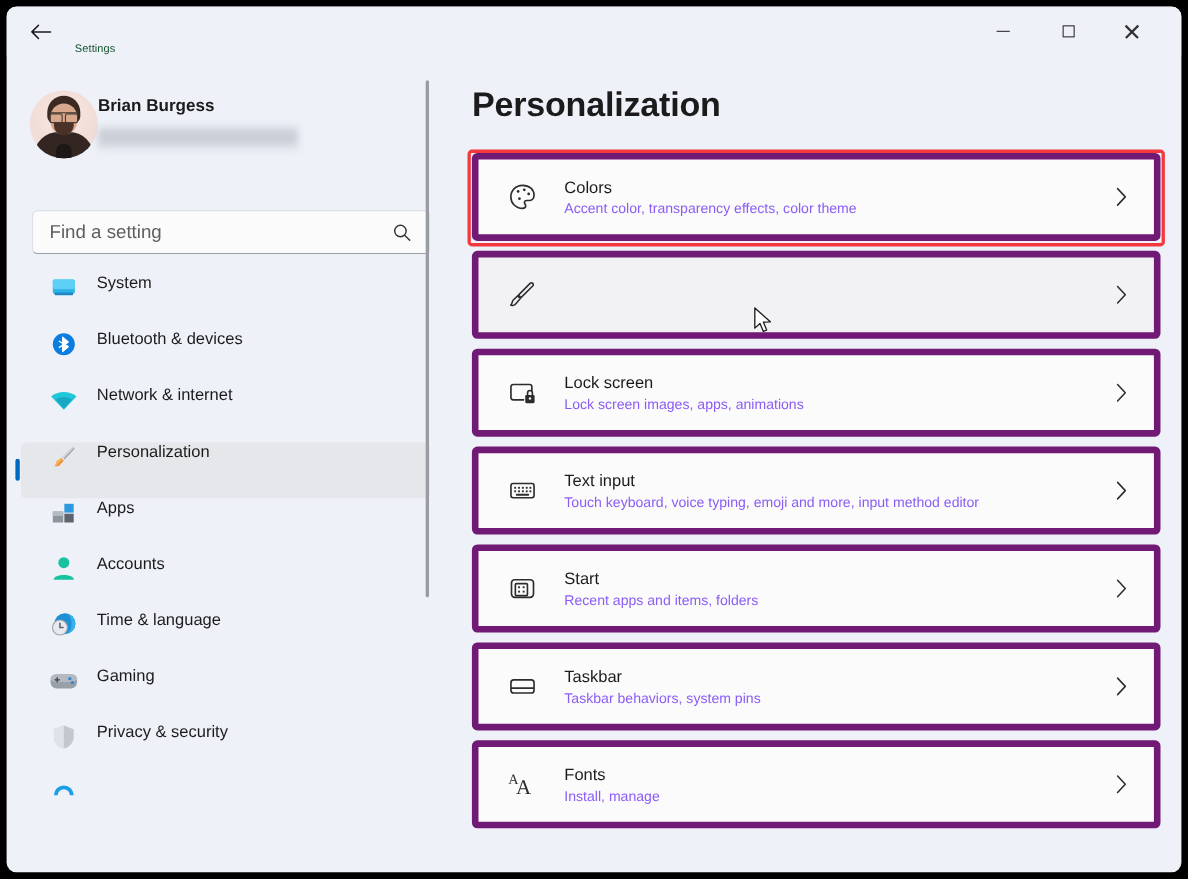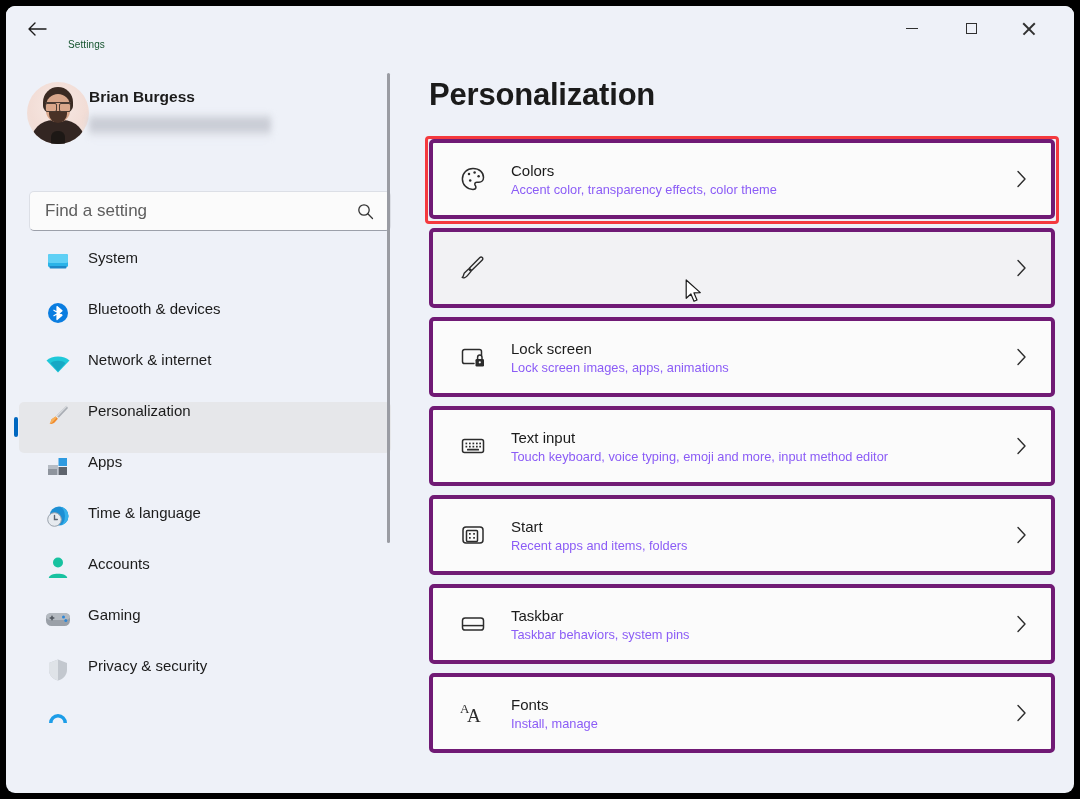--- a/index.html
+++ b/index.html
@@ -184,21 +184,21 @@
     position: absolute; left: 18px; top: 26px;
     font-size: 31px; font-weight: bold;
     color: #1b1b1b; letter-spacing: -.2px;
   }
 
   #cards { position: absolute; left: 18px; top: 88px; width: 626px; }
   .card {
     position: relative;
     width: 626px; height: 80px;
     background: #fbfbfb;
-    border: 4px solid #701a75;
+    border: 6px solid #701a75;
     border-radius: 5px;
     margin-bottom: 9px;
     display: flex; align-items: center;
     cursor: pointer;
   }
   .card.hovered { background: #f2f2f4; }
   .card-icon {
     width: 34px; height: 34px; margin-left: 23px;
     display: flex; align-items: center; justify-content: center;
     flex-shrink: 0;
@@ -334,38 +334,38 @@
             <rect x="2" y="11" width="9.5" height="4" fill="#b6bcc4"></rect>
             <rect x="12.5" y="13" width="8.5" height="8" fill="#5e646d"></rect>
             <rect x="12.5" y="4" width="8.5" height="8" fill="#2e9ae0"></rect>
           </svg>
         </span>
         <span class="nav-label">Apps</span>
       </div>
 
       <div class="nav-item">
         <span class="nav-icon">
+          <svg width="22" height="24" viewBox="0 0 22 24">
+            <circle cx="11" cy="6.5" r="5" fill="#17c2a0"></circle>
+            <path d="M1.8 22 C1.8 16.2, 20.2 16.2, 20.2 22 Z" fill="#17c2a0"></path>
+          </svg>
+        </span>
+        <span class="nav-label">Accounts</span>
+      </div>
+
+      <div class="nav-item">
+        <span class="nav-icon">
           <svg width="24" height="24" viewBox="0 0 24 24">
             <circle cx="13" cy="11" r="9.5" fill="#1d8fd4"></circle>
             <path d="M13 1.5 A9.5 9.5 0 0 1 13 20.5 A6 9.5 0 0 0 13 1.5Z" fill="#36b0ea"></path>
             <circle cx="8.5" cy="14.5" r="6.8" fill="#e6eaef" stroke="#9aa3ad" stroke-width="1"></circle>
             <path d="M8.5 10.5 L8.5 14.5 L11.3 14.5" fill="none" stroke="#5a6370" stroke-width="1.4" stroke-linecap="round"></path>
           </svg>
         </span>
         <span class="nav-label">Time &amp; language</span>
-      </div>
-
-      <div class="nav-item">
-        <span class="nav-icon">
-          <svg width="22" height="24" viewBox="0 0 22 24">
-            <circle cx="11" cy="6.5" r="5" fill="#17c2a0"></circle>
-            <path d="M1.8 22 C1.8 16.2, 20.2 16.2, 20.2 22 Z" fill="#17c2a0"></path>
-          </svg>
-        </span>
-        <span class="nav-label">Accounts</span>
       </div>
 
       <div class="nav-item">
         <span class="nav-icon">
           <svg width="26" height="19" viewBox="0 0 26 19">
             <rect x="1" y="3" width="24" height="13" rx="5.5" fill="#9aa0a8"></rect>
             <rect x="1" y="3" width="24" height="7" rx="5" fill="#b4bac1"></rect>
             <path d="M5.2 8 L8.8 8 M7 6.2 L7 9.8" stroke="#4e545c" stroke-width="1.5" stroke-linecap="round"></path>
             <circle cx="18.5" cy="7" r="1.5" fill="#2d86d6"></circle>
             <circle cx="20.8" cy="10.5" r="1.5" fill="#2d86d6"></circle>

